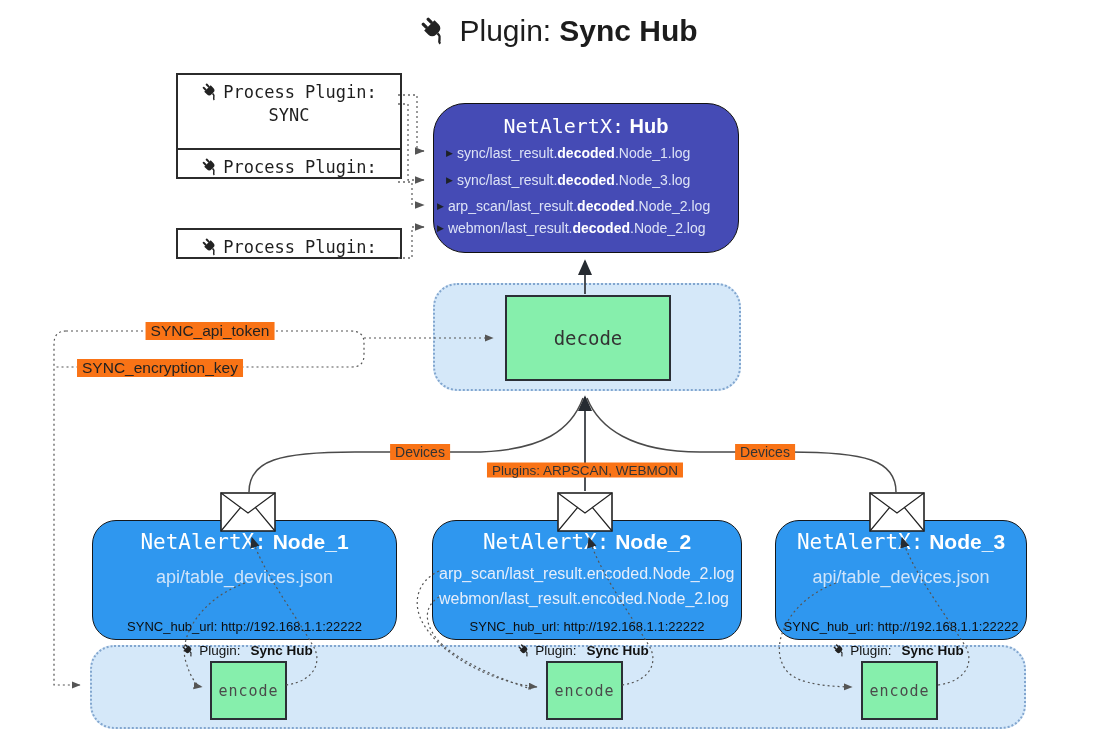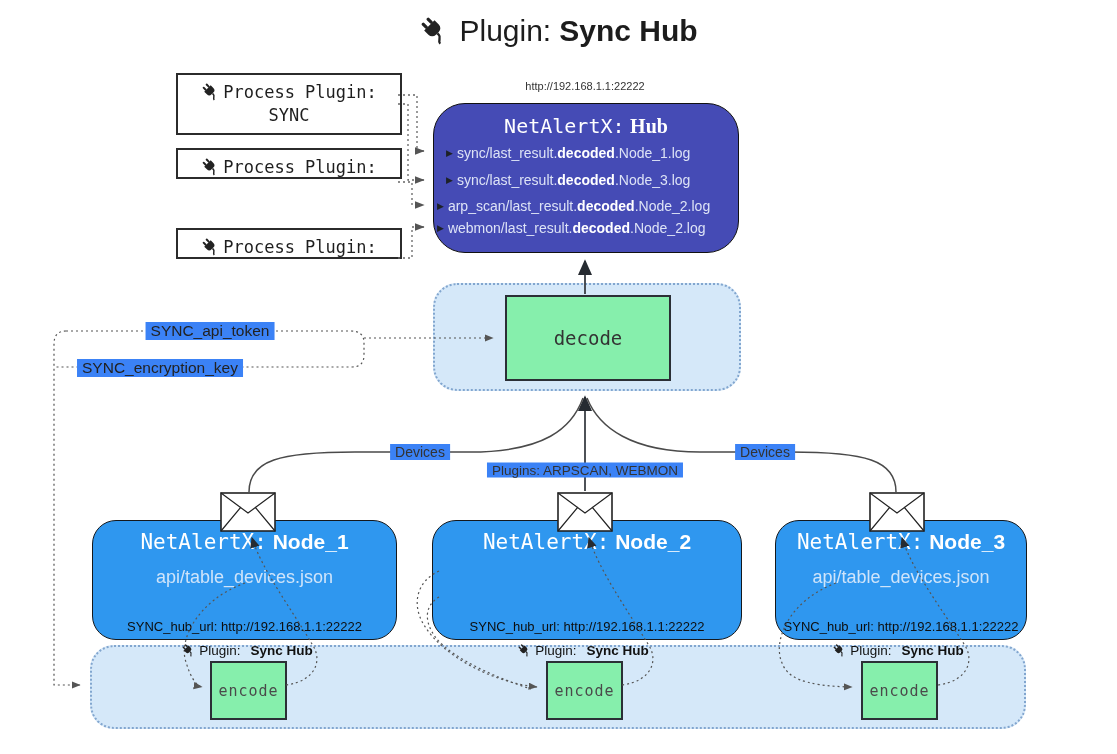--- a/index.html
+++ b/index.html
@@ -14,27 +14,27 @@
 
   
   .title{left:0;top:14px;width:100%;text-align:center;font-size:30px;color:#1c1c1c;
          display:flex;justify-content:center;align-items:center;gap:8px;}
   .title b{font-weight:700;}
 
   
   .pbox{background:#fff;border:2px solid #2b2b2b;width:222px;color:#1e1e1e;
         font-family:"DejaVu Sans Mono","Liberation Mono",monospace;font-size:17px;}
   .pbox .row1{display:flex;align-items:flex-end;justify-content:center;gap:2px;margin-top:7px;}
-  .pbox .row2{text-align:center;margin-top:3px;padding-bottom:8px;}
+  .pbox .row2{text-align:center;margin-top:3px;padding-bottom:24px;}
 
   
   .hub{left:433px;top:103px;width:304px;height:148px;background:var(--hub-bg);
        border:1.5px solid #111;border-radius:32px;color:#fff;}
   .hub-title{position:absolute;top:10px;width:100%;text-align:center;font-size:20px;}
-  .hub-title b{font-family:Liberation Serif, serif;font-weight:700;}
+  .hub-title b{font-family:Liberation Sans, sans-serif;font-weight:700;}
   .hub-line{position:absolute;display:flex;align-items:center;gap:4px;color:var(--hub-text);
             font-size:14px;white-space:nowrap;}
   .hub-line b{color:#fff;font-weight:700;}
   .tri{font-size:9px;color:#1d2126;}
   .url-tag{left:433px;top:80px;width:304px;text-align:center;font-size:11px;color:#333;}
 
   
   .panel{background:var(--panel-bg);border:2px dotted var(--panel-border);border-radius:24px;}
   .wbox{background:#86efac;border:2px solid #2b2f36;display:flex;align-items:center;justify-content:center;
         color:#333;}
@@ -43,21 +43,21 @@
 
   
   .node{background:var(--node-bg);border:1.5px solid #15181c;border-radius:24px;height:118px;color:#fff;}
   .node-title{text-align:center;margin-top:9px;font-size:21px;white-space:nowrap;}
   .node-title b{font-family:"Liberation Sans","DejaVu Sans",sans-serif;font-weight:700;}
   .node-line-center{text-align:center;margin-top:13px;color:#cfe4fa;font-size:18px;}
   .node-lines-left{margin:7px 0 0 6px;color:#e6eefb;font-size:16px;line-height:25px;white-space:nowrap;}
   .node-footer{position:absolute;bottom:5px;width:100%;text-align:center;color:#0d0d0d;font-size:13px;}
 
   
-  .tag{position:absolute;background:#3b82f6;padding:0 5px;font-size:14px;color:#333;
+  .tag{position:absolute;background:#f97316;padding:0 5px;font-size:14px;color:#333;
        transform:translate(-50%,-50%);z-index:6;white-space:nowrap;}
   .enc-label{position:absolute;transform:translate(-50%,0);display:flex;align-items:center;gap:3px;
              font-size:13.5px;color:#111;z-index:6;white-space:nowrap;}
 
   svg.lines{position:absolute;left:0;top:0;z-index:5;pointer-events:none;}
   .plug{flex:0 0 auto;}
 </style>
 </head>
 <body>
 
@@ -112,21 +112,20 @@
             <rect x="8.2" y="1" width="2.4" height="5.5" rx="1" fill="#222"></rect>
             <rect x="13.4" y="1" width="2.4" height="5.5" rx="1" fill="#222"></rect>
             <path d="M6.5,6 h11 v4.5 a4,4 0 0 1 -4,4 h-3 a4,4 0 0 1 -4,-4 z" fill="#222"></path>
             <path d="M12,14.5 v1.5 c0,3 -4,2.5 -4,5.5" stroke="#222" stroke-width="1.8" fill="none"></path>
           </g>
       </svg>
       <span>Process Plugin:</span>
     </div>
   </div>
 
-  <div class="abs url-tag">http://192.168.1.1:22222</div>
 
   <div class="abs hub">
     <div class="hub-title">
       <span class="mono">NetAlertX:</span>
       <b>Hub</b>
     </div>
     <div class="hub-line" style="left:12px;top:41px;">
       <span class="tri">▶</span>
       <span><span>sync/last_result.</span><b>decoded</b><span>.Node_1.log</span></span>
     </div>
@@ -153,20 +152,24 @@
     <div class="node-title">
       <span class="mono">NetAlertX:</span> <b>Node_1</b>
     </div>
     <div class="node-line-center">api/table_devices.json</div>
     <div class="node-footer">SYNC_hub_url: http://192.168.1.1:22222</div>
   </div>
 
   <div class="abs node" style="left:432px;top:520px;width:308px;">
     <div class="node-title">
       <span class="mono">NetAlertX:</span> <b>Node_2</b>
+    </div>
+    <div class="node-lines-left">
+      <div>arp_scan/last_result.encoded.Node_2.log</div>
+      <div>webmon/last_result.encoded.Node_2.log</div>
     </div>
     <div class="node-footer">SYNC_hub_url: http://192.168.1.1:22222</div>
   </div>
 
   <div class="abs node" style="left:775px;top:520px;width:250px;">
     <div class="node-title">
       <span class="mono">NetAlertX:</span> <b>Node_3</b>
     </div>
     <div class="node-line-center">api/table_devices.json</div>
     <div class="node-footer">SYNC_hub_url: http://192.168.1.1:22222</div>

